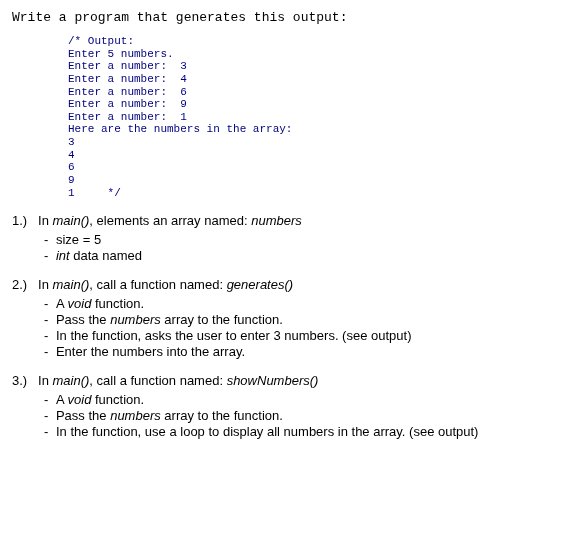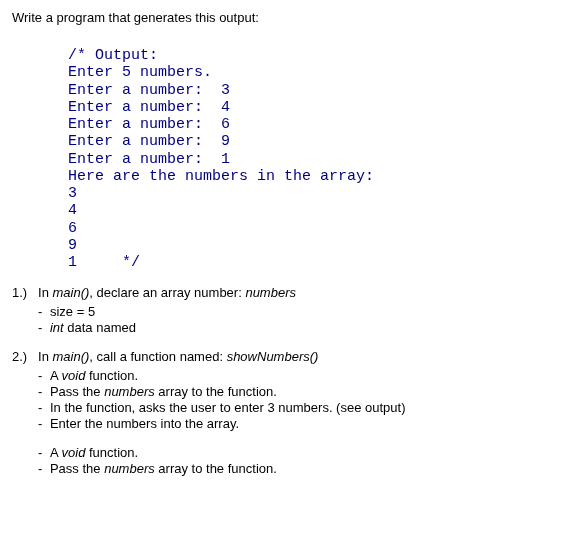--- a/index.html
+++ b/index.html
@@ -6,43 +6,44 @@
     font-family: Arial, Helvetica, sans-serif;
     font-size: 13px;
     color: #000;
     background: #fff;
     margin: 0;
     padding: 10px 12px;
     width: 581px;
     box-sizing: border-box;
   }
   .intro {
-    margin-bottom: 22px;
+    margin-bottom: 10px;
+    font-family: Liberation Mono, monospace;
   }
   pre.output {
     font-family: "Courier New", Courier, monospace;
-    font-size: 15px;
+    font-size: 11px;
     color: #000080;
     margin: 6px 0 14px 56px;
     line-height: 1.15;
     white-space: pre;
   }
   .section {
     margin-bottom: 14px;
   }
   .section-head {
     margin-bottom: 4px;
   }
   ul.bullets {
     list-style: none;
     padding: 0;
     margin: 0 0 0 34px;
   }
   ul.bullets li {
-    margin: 1px 4px;
+    margin: 1px 10px;
   }
   ul.bullets li::before {
     content: "- ";
     margin-left: -12px;
     margin-right: 4px;
   }
   .italic { font-style: italic; }
 </style>
 </head>
 <body>
@@ -61,39 +62,44 @@
 Here are the numbers in the array:
 3
 4
 6
 9
 1     */</pre>
 
 <div class="section">
   <div class="section-head">
     <span>1.)</span>&nbsp;&nbsp;
-    <span>In </span><span class="italic">main()</span><span>, declare an array number:   </span><span class="italic">numbers</span>
+    <span>In </span><span class="italic">main()</span><span>, elements an array named:   </span><span class="italic">numbers</span>
   </div>
   <ul class="bullets">
     <li><span>size = 5</span></li>
     <li><span class="italic">int</span><span> data named</span></li>
   </ul>
 </div>
 
 <div class="section">
   <div class="section-head">
     <span>2.)</span>&nbsp;&nbsp;
-    <span>In </span><span class="italic">main()</span><span>, call a function named:   </span><span class="italic">showNumbers()</span>
+    <span>In </span><span class="italic">main()</span><span>, call a function named:   </span><span class="italic">generates()</span>
   </div>
   <ul class="bullets">
     <li><span>A </span><span class="italic">void</span><span> function.</span></li>
     <li><span>Pass the </span><span class="italic">numbers</span><span> array to the function.</span></li>
     <li><span>In the function, asks the user to enter 3 numbers.   (see output)</span></li>
     <li><span>Enter the numbers into the array.</span></li>
   </ul>
 </div>
 
 <div class="section">
+  <div class="section-head">
+    <span>3.)</span>&nbsp;&nbsp;
+    <span>In </span><span class="italic">main()</span><span>, call a function named:   </span><span class="italic">showNumbers()</span>
+  </div>
   <ul class="bullets">
     <li><span>A </span><span class="italic">void</span><span> function.</span></li>
     <li><span>Pass the </span><span class="italic">numbers</span><span> array to the function.</span></li>
+    <li><span>In the function, use a loop to display all numbers in the array.   (see output)</span></li>
   </ul>
 </div>
 
 </body></html>

